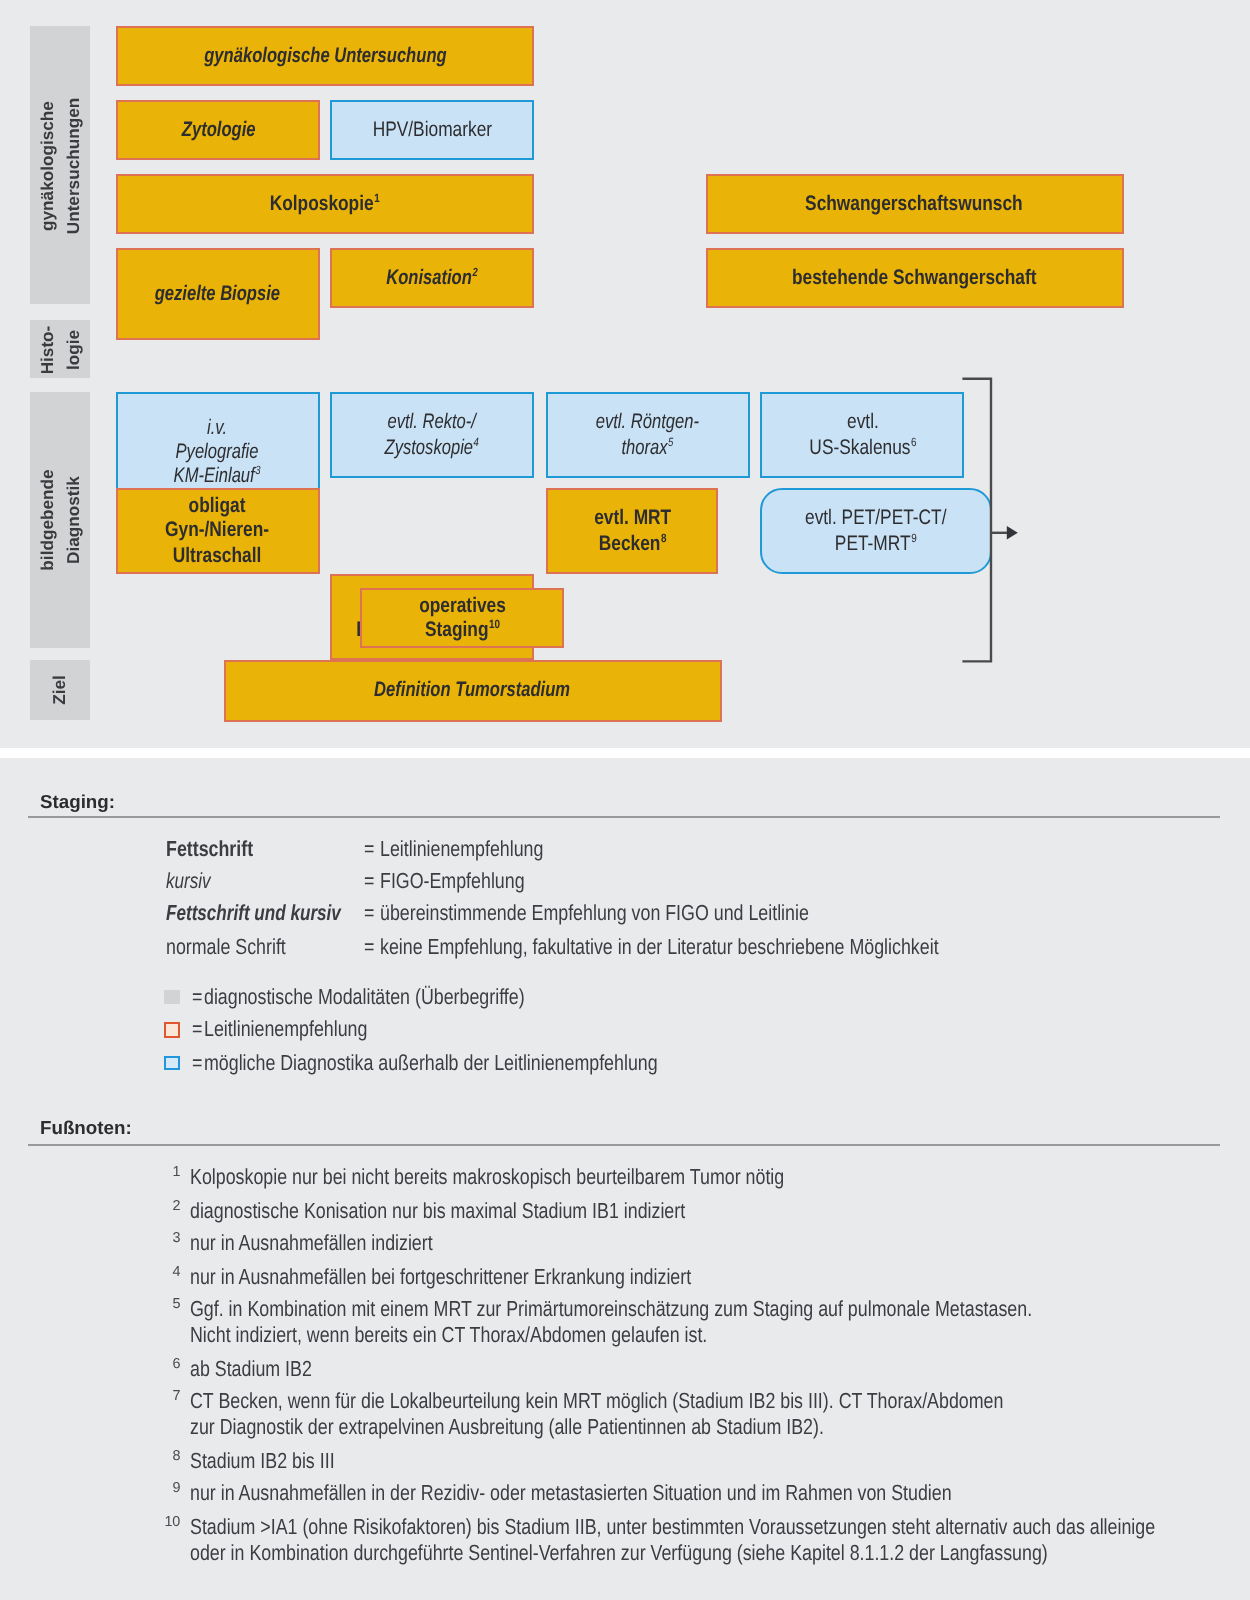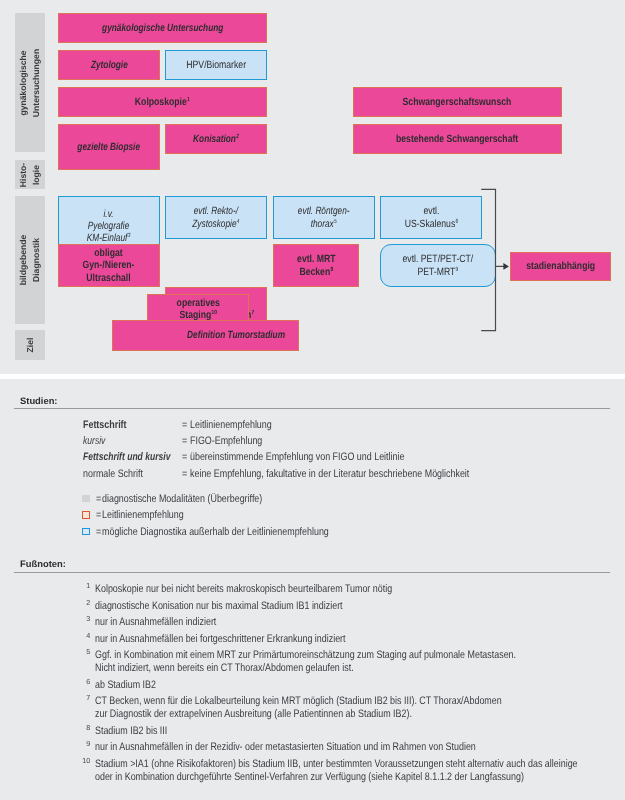--- a/index.html
+++ b/index.html
@@ -9,21 +9,21 @@
 
   .panel{position:absolute;left:0;width:625px;background:#e9eaec;}
   #panel-diagram{top:0;height:374px;}
   #panel-legend{top:379px;height:421px;}
 
   .lane{position:absolute;left:14.5px;width:30.5px;background:#d1d3d5;}
   .lane-label{position:absolute;left:50%;top:50%;white-space:pre;
      transform:translate(-50%,-50%) rotate(-90deg);
      font-size:8.6px;font-weight:700;color:#3b3b3f;line-height:12.6px;text-align:center;}
 
-  .box{position:absolute;box-sizing:border-box;border:1px solid #dd7254;background:#ec4899;
+  .box{position:absolute;box-sizing:border-box;border:1px solid #dd7254;background:#eab308;
        display:flex;align-items:center;justify-content:center;text-align:center;}
   .box.blue{border-color:#1f9ad6;background:#c9e2f5;}
   .lbl{white-space:pre-line;font-size:10.5px;color:#2d2d30;line-height:12.05px;
        display:inline-block;transform:scaleX(0.825);transform-origin:center center;}
   .b{font-weight:700;}
   .i{font-style:italic;transform:scaleX(0.79);}
   .bi{font-weight:700;font-style:italic;transform:scaleX(0.79);}
   .n{font-weight:400;font-style:normal;}
   sup{font-size:6.0px;vertical-align:baseline;position:relative;top:-3.6px;line-height:0;margin-left:0.35px;}
   #bx-gyn-untersuchung{left:58px;top:13px;width:209px;height:30px;}
@@ -37,23 +37,23 @@
   #bx-schwangerschaftswunsch{left:352.5px;top:87px;width:209px;height:30px;}
   #bx-bestehende-schwangerschaft{left:352.5px;top:124px;width:209px;height:30px;}
   #bx-iv-pyelografie{left:58px;top:196px;width:102px;height:60px;}
   #bx-rekto-zystoskopie{left:165px;top:196px;width:102px;height:43px;}
   #bx-roentgenthorax{left:273px;top:196px;width:102px;height:43px;}
   #bx-us-skalenus{left:380px;top:196px;width:102px;height:43px;}
   #bx-gyn-nieren-ultraschall{left:58px;top:244px;width:102px;height:43px;}
   #bx-ct-thorax{left:165px;top:244px;width:102px;height:43px;margin-top:43px;}
   #bx-mrt-becken{left:273px;top:244px;width:86px;height:43px;}
   #bx-pet-ct{left:380px;top:244px;width:116px;height:43px;border-radius:11px;}
-  #bx-operatives-staging{left:147px;top:294px;width:102px;height:30px;}
+  #bx-operatives-staging{left:180px;top:294px;width:102px;height:30px;}
   #bx-stadienabhaengig{left:510px;top:252px;width:101px;height:29px;}
-  #bx-definition-tumorstadium{left:112px;top:320px;width:187px;height:31px;justify-content:flex-end;}
+  #bx-definition-tumorstadium{left:112px;top:330px;width:249px;height:31px;}
   #lane-0{top:13px;height:139px;}
   #lane-1{top:160px;height:29px;}
   #lane-2{top:196px;height:128px;}
   #lane-3{top:330px;height:30px;}
 
   #connector{position:absolute;left:478px;top:184px;}
 
   .sect-title{position:absolute;left:20px;font-size:9.4px;font-weight:700;color:#2d2d30;line-height:10px;}
   #legend-title{top:396px;}
   #footnotes-title{top:558.5px;}
@@ -159,34 +159,31 @@
 Becken</span><sup>8</sup></span>
     </div>
   <div class="box blue" id="bx-pet-ct">
       <span class="lbl n"><span>evtl. PET/PET-CT/
 PET-MRT</span><sup>9</sup></span>
     </div>
   <div class="box" id="bx-operatives-staging">
       <span class="lbl b"><span>operatives
 Staging</span><sup>10</sup></span>
     </div>
-  <div class="box" id="bx-stadienabhaengig">
-      <span class="lbl b"><span>stadienabhängig</span></span>
-    </div>
   <div class="box" id="bx-definition-tumorstadium">
       <span class="lbl bi"><span>Definition Tumorstadium</span></span>
     </div>
 
   <svg id="connector" width="40" height="160">
     <path d="M3.2,5.4 L17.5,5.4 L17.5,146.7 L3.2,146.7" fill="none" stroke="#4a4a4d" stroke-width="1.2"></path>
     <path d="M17.5,82.4 L26.2,82.4" fill="none" stroke="#4a4a4d" stroke-width="1.2"></path>
     <path d="M25.4,79.0 L30.9,82.4 L25.4,85.8 Z" fill="#33333a"></path>
   </svg>
 
-  <div class="sect-title" id="legend-title">Studien:</div>
+  <div class="sect-title" id="legend-title">Staging:</div>
   <div class="rule" id="legend-rule"></div>
   <div class="lg-row" style="top: 419.6px;">
       <span class="lg-term b">Fettschrift</span>
       <span class="lg-eq">=</span>
       <span class="lg-def">Leitlinienempfehlung</span>
     </div>
   <div class="lg-row" style="top: 435.9px;">
       <span class="lg-term i">kursiv</span>
       <span class="lg-eq">=</span>
       <span class="lg-def">FIGO-Empfehlung</span>

